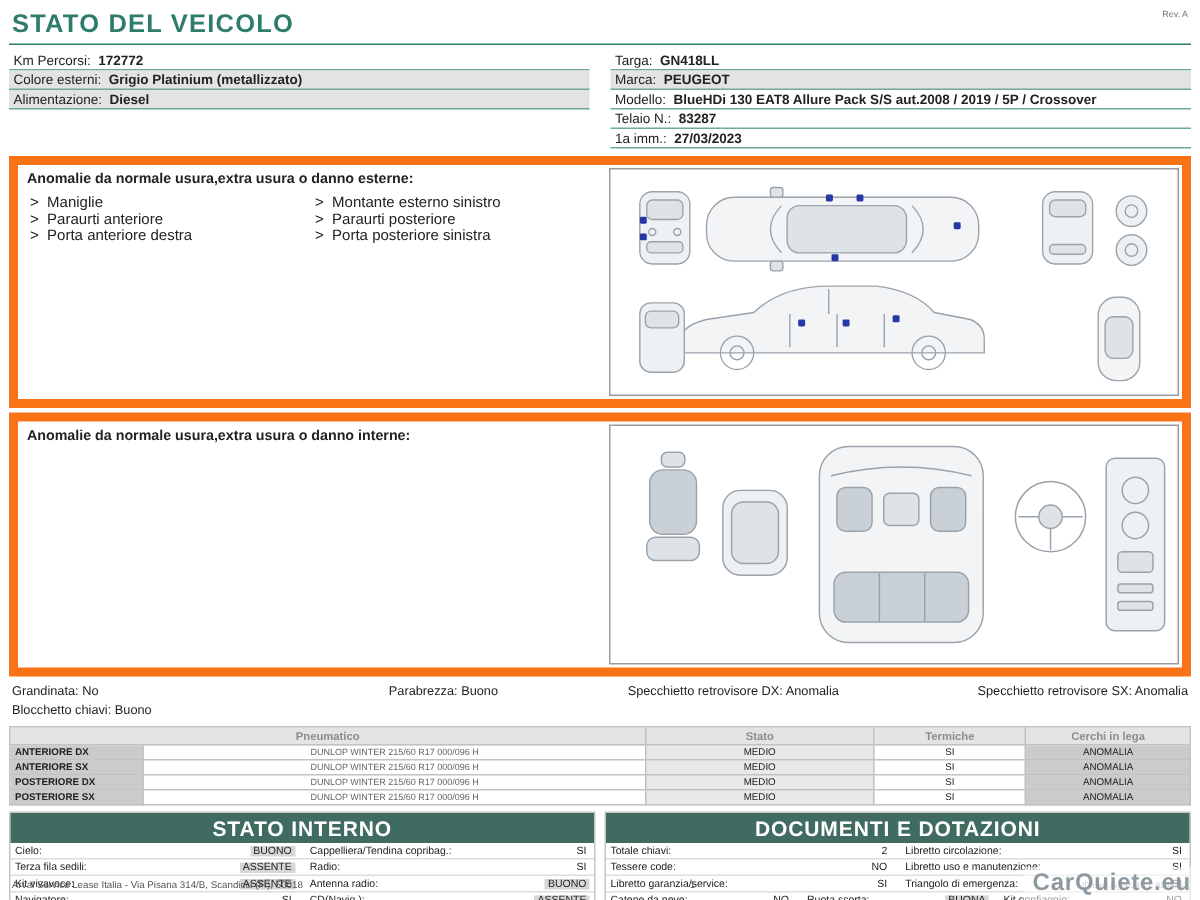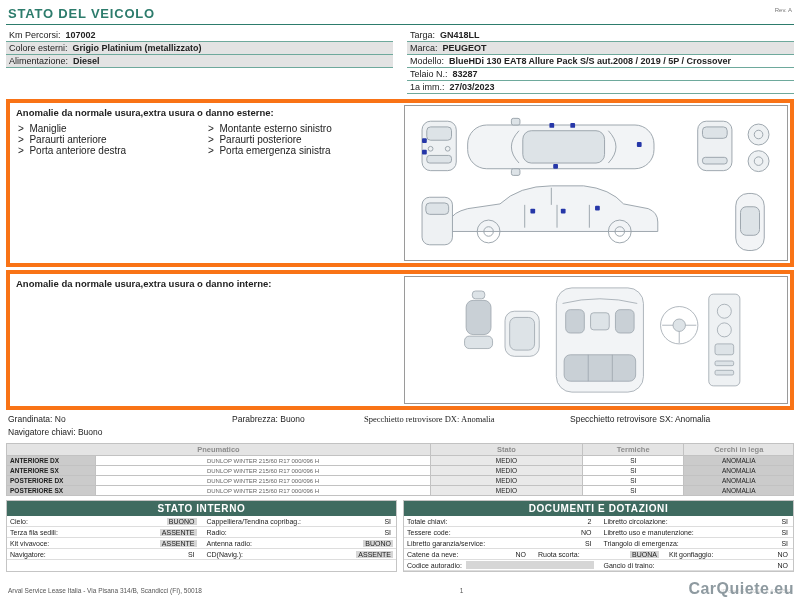--- a/index.html
+++ b/index.html
@@ -4,64 +4,64 @@
 <style>
   :root{
     --accent:#2d7c6c; --marker:#2637a8; --dark-head:#3f6b60; --shade:#d6d6d6;
   }
   *{box-sizing:border-box; margin:0; padding:0;}
   body{background:#888; font-family:"Liberation Sans", sans-serif;}
   .page{width:800px; height:600px; background:#fff; position:relative; overflow:hidden;
         font-size:9px; color:#222; margin:0 auto;}
   
   .hdr{display:flex; justify-content:space-between; align-items:flex-start; padding:6px 8px 3px 8px;}
-  .title{color:var(--accent); font-weight:bold; font-size:13px; letter-spacing:.8px;}
+  .title{color:var(--accent); font-weight:bold; font-size:17px; letter-spacing:.8px;}
   .rev{font-size:6px; color:#777; margin-top:1px;}
   .hr-teal{border-top:1px solid var(--accent); margin:0 6px;}
   
   .info{display:flex; gap:14px; padding:4px 6px 2px 6px;justify-content:space-between;}
   .info-col{flex:1;}
   .info-row{display:flex; align-items:baseline; padding:1px 3px; min-height:12px;
             border-bottom:1px solid #6ea99c;}
   .info-row .lbl{margin-right:5px; white-space:nowrap;}
   .info-row .val{font-weight:bold;}
   .info-row.shaded{background:#e3e3e3;}
   
-  .section{border:4px solid #f97316; margin:3px 6px 0 6px; display:flex;justify-content:space-between;}
+  .section{border:6px solid #f97316; margin:3px 6px 0 6px; display:flex;justify-content:space-between;}
   .sec-text{width:392px; padding:4px 6px;}
   .sec-head{font-weight:bold; font-size:9.5px; margin-bottom:5px;}
   .items{display:flex;}
   .icol{width:50%;}
   .item{font-size:10px; line-height:11px; padding-left:2px;}
   .item::before{content:">\00a0\00a0"; color:#222;}
   .sec-diagram{flex:1; margin:2px; border:1px solid #9a9a9a; background:#fff;}
   .diagram-svg{width:100%; height:100%; display:block;}
   .sketch{stroke:#9aa3ab; stroke-width:1; fill:none;}
   .fillA{fill:#f2f4f6;} .fillB{fill:#dde3e7;} .fillC{fill:#c9d0d6;} .fillD{fill:#eef1f3;}
   .marker{fill:var(--marker); stroke:none;}
   
   .cond{padding:4px 8px 2px 8px; font-size:8.5px;}
-  .cond-line{display:flex; margin-bottom:3px;}
+  .cond-line{display:flex; margin-bottom:3px;justify-content:space-between;}
   .citem{white-space:nowrap;}
-  .c0{width:224px;} .c1{width:132px;} .c2{width:206px;font-family:Liberation Serif, serif;}
+  .c0{width:224px;} .c1{width:132px;} .c2{width:206px;}
   
   table.tires{width:788px; margin:1px 6px 1px 6px; border-collapse:collapse; font-size:6.5px;}
   table.tires th{border:1px solid #c2c2c2; background:#e4e4e4; color:#8c8c8c;
                  font-weight:bold; font-size:7.5px; padding:1px 2px;}
   table.tires td{border:1px solid #c2c2c2; padding:1px 3px; height:9px;}
   td.pos{background:#cbcbcb; font-weight:bold; width:88px;}
   td.desc{text-align:center; color:#666; width:330px; font-size:6px;}
   td.stato{text-align:center; background:#e9e9e9; width:150px;}
   td.term{text-align:center; width:100px;}
   td.cerchi{text-align:center; background:#cbcbcb; width:108px;}
   
   .bottom{display:flex; gap:6px; margin:4px 6px 0 6px;}
   .btable{flex:1; border:1px solid #c5c5c5;}
   .btitle{background:var(--dark-head); color:#fff; font-weight:bold; text-align:center;
-          font-size:10px; padding:2px 0; letter-spacing:.6px;}
+          font-size:14px; padding:2px 0; letter-spacing:.6px;}
   .trow{display:flex; border-bottom:1px solid #ddd; padding:1px 3px; font-size:7px;
         min-height:11px; align-items:center; gap:10px;}
   .pair{flex:1; display:flex; justify-content:space-between; align-items:center; gap:4px;}
   .pl{white-space:nowrap;}
   .pv{text-align:right; padding:0 2px; min-width:26px;}
   .pv.badge{background:var(--shade);}
   .pv.wide{flex:1; background:var(--shade); min-height:8px;}
   
   .footer{position:absolute; left:8px; right:8px; bottom:6px; display:flex;
           justify-content:space-between; font-size:6.5px; color:#555;}
@@ -77,21 +77,21 @@
   <div class="hdr">
     <div class="title">STATO DEL VEICOLO</div>
     <div class="rev">Rev. A</div>
   </div>
   <div class="hr-teal"></div>
 
   <div class="info">
     <div class="info-col">
       <div class="info-row">
         <span class="lbl">Km Percorsi:</span>
-        <span class="val">107002</span>
+        <span class="val">172772</span>
       </div>
       <div class="info-row shaded">
         <span class="lbl">Colore esterni:</span>
         <span class="val">Grigio Platinium (metallizzato)</span>
       </div>
       <div class="info-row shaded">
         <span class="lbl">Alimentazione:</span>
         <span class="val">Diesel</span>
       </div>
     </div>
@@ -124,21 +124,21 @@
       <div class="sec-head">Anomalie da normale usura,extra usura o danno esterne:</div>
       <div class="items">
         <div class="icol">
           <div class="item">Maniglie</div>
           <div class="item">Paraurti anteriore</div>
           <div class="item">Porta anteriore destra</div>
         </div>
         <div class="icol">
           <div class="item">Montante esterno sinistro</div>
           <div class="item">Paraurti posteriore</div>
-          <div class="item">Porta emergenza sinistra</div>
+          <div class="item">Porta posteriore sinistra</div>
         </div>
       </div>
     </div>
     <div class="sec-diagram">
       <svg class="diagram-svg" viewBox="0 0 386 162" preserveAspectRatio="xMidYMid meet">
 
         <g>
           <rect class="sketch fillD" x="10" y="16" width="36" height="52" rx="9"></rect>
           <rect class="sketch fillB" x="15" y="22" width="26" height="14" rx="4"></rect>
           <rect class="sketch fillB" x="15" y="52" width="26" height="8" rx="3"></rect>
@@ -195,21 +195,21 @@
         </g>
 
         <g>
           <rect class="sketch fillA" x="340" y="92" width="30" height="60" rx="13"></rect>
           <rect class="sketch fillB" x="345" y="106" width="20" height="30" rx="6"></rect>
         </g>
       </svg>
     </div>
   </div>
 
-  <div class="section" style="height:140px;">
+  <div class="section" style="height:176px;">
     <div class="sec-text">
       <div class="sec-head">Anomalie da normale usura,extra usura o danno interne:</div>
     </div>
     <div class="sec-diagram">
       <svg class="diagram-svg" viewBox="0 0 386 162" preserveAspectRatio="xMidYMid meet">
         <g>
           <rect class="sketch fillB" x="34" y="18" width="16" height="10" rx="4"></rect>
           <rect class="sketch fillC" x="26" y="30" width="32" height="44" rx="9"></rect>
           <rect class="sketch fillB" x="24" y="76" width="36" height="16" rx="6"></rect>
         </g>
@@ -260,21 +260,21 @@
         <span>Specchietto retrovisore DX:</span>
         <span>Anomalia</span>
       </span>
       <span class="citem">
         <span>Specchietto retrovisore SX:</span>
         <span>Anomalia</span>
       </span>
     </div>
     <div class="cond-line">
       <span class="citem">
-        <span>Navigatore chiavi:</span>
+        <span>Blocchetto chiavi:</span>
         <span>Buono</span>
       </span>
     </div>
   </div>
 
   <table class="tires">
     <thead>
       <tr>
         <th colspan="2">Pneumatico</th>
         <th>Stato</th>

